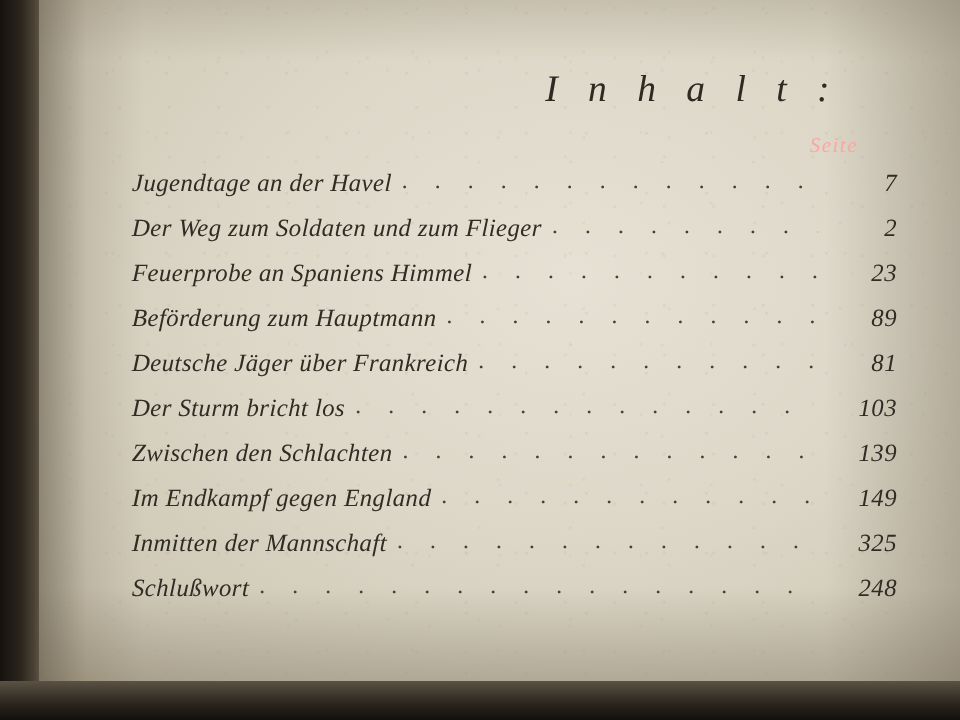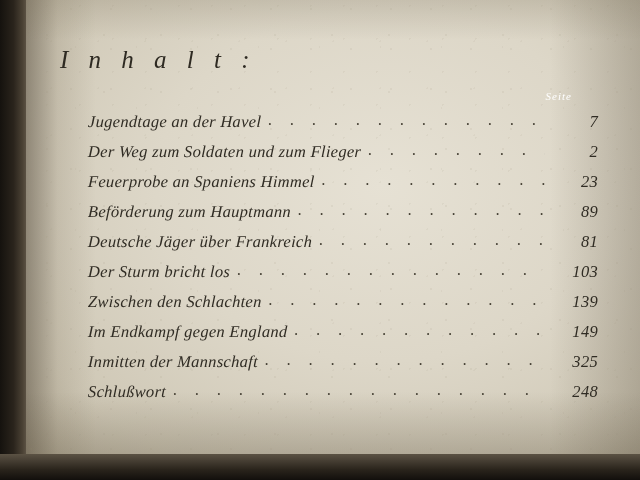--- a/index.html
+++ b/index.html
@@ -86,34 +86,34 @@
   .content {
     position: absolute;
     left: 60px; top: 0;
     width: 560px; height: 462px;
   }
 
   .toc-title {
     position: absolute;
     left: 0; top: 46px;
     width: 500px;
-    text-align: left;
+    text-align: right;
     font-size: 25px;
     letter-spacing: 7px;
     color: #2e2a22;
     font-style: italic;
     font-family: "Liberation Serif", serif;
   }
 
   .seite-label {
     position: absolute;
     right: 48px; top: 90px;
-    font-size: 11px;
-    font-style: italic;
-    color: #ffffff;
+    font-size: 14px;
+    font-style: italic;
+    color: #fca5a5;
     letter-spacing: 1px;
   }
 
   .toc-list {
     position: absolute;
     left: 28px; top: 112px;
     width: 510px;
   }
 
   .toc-row {

